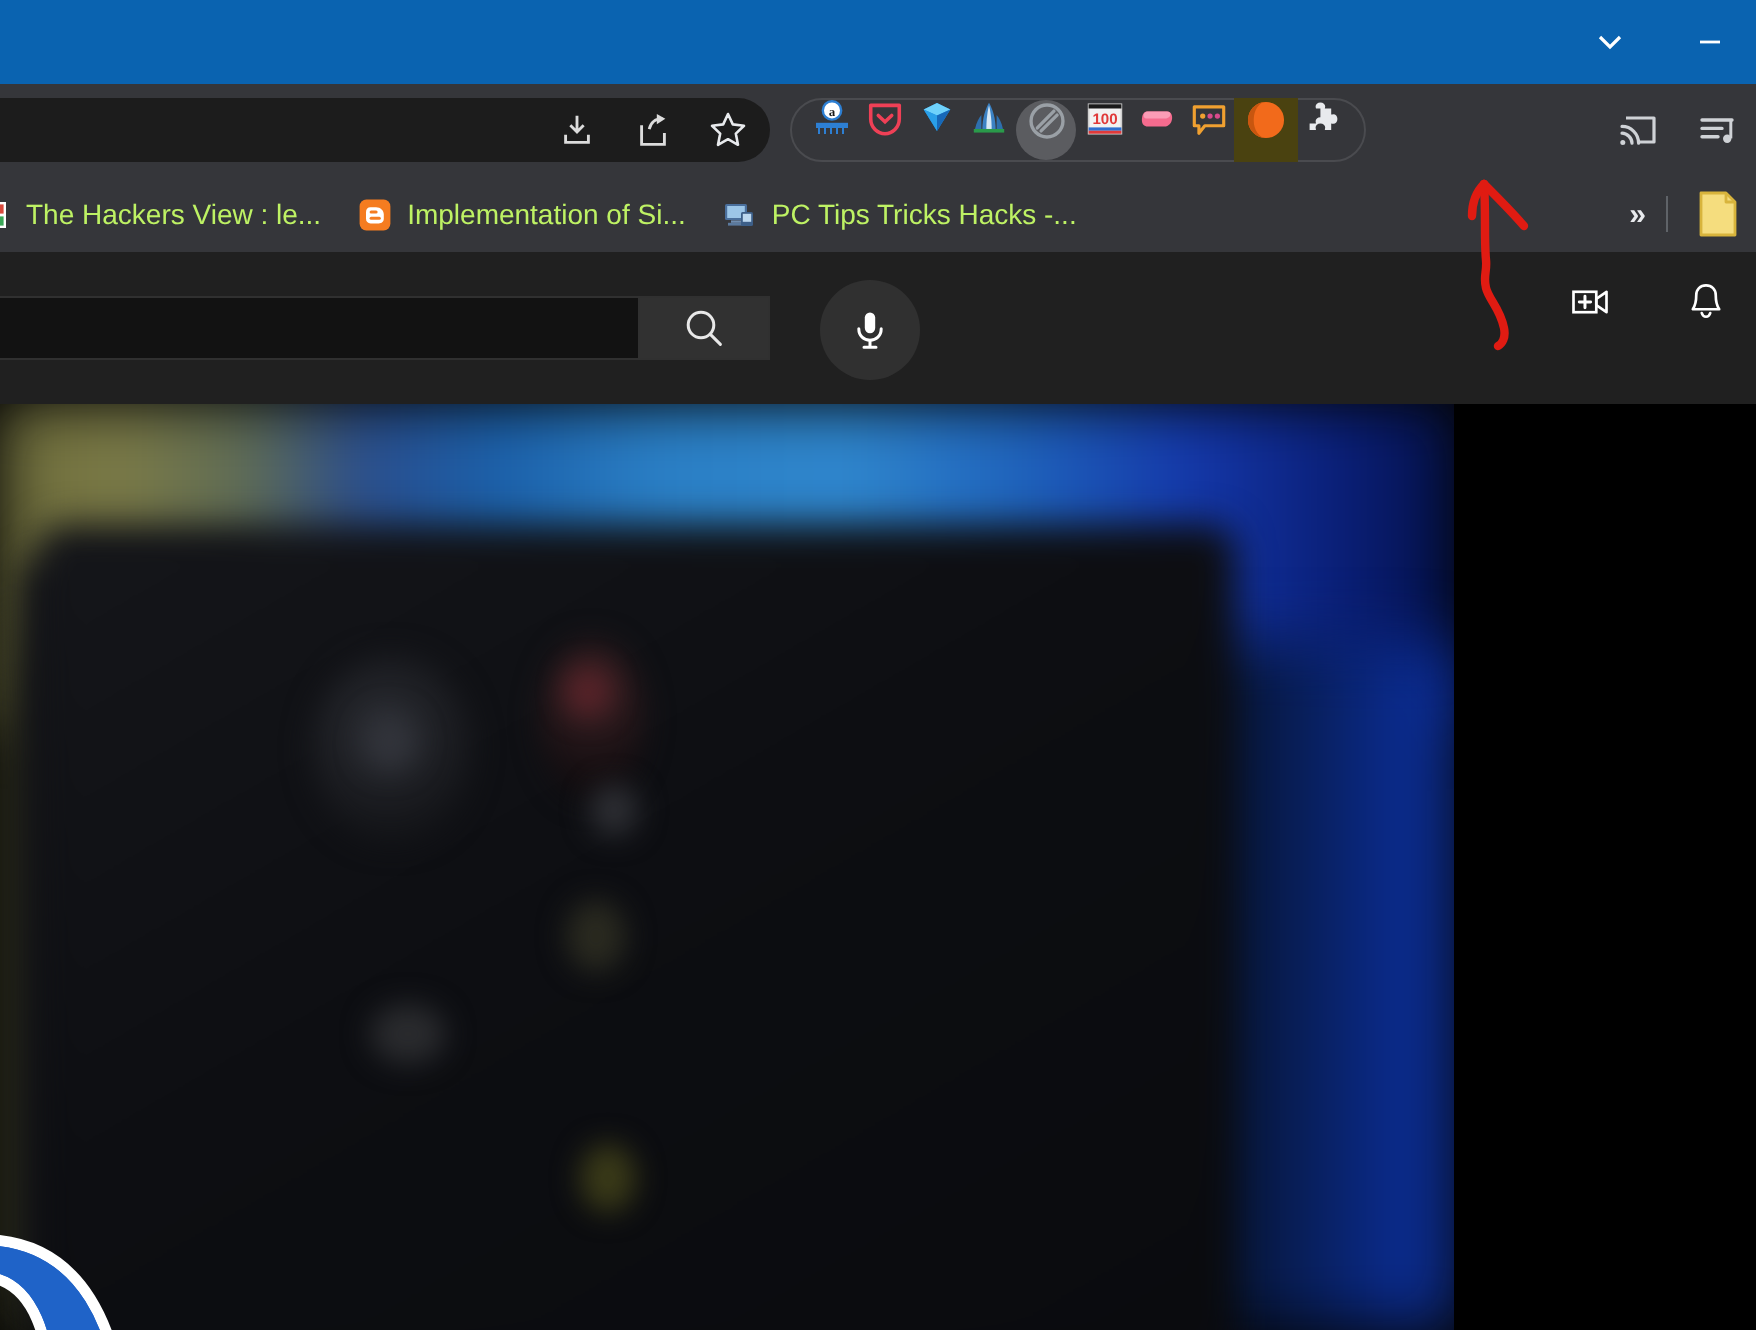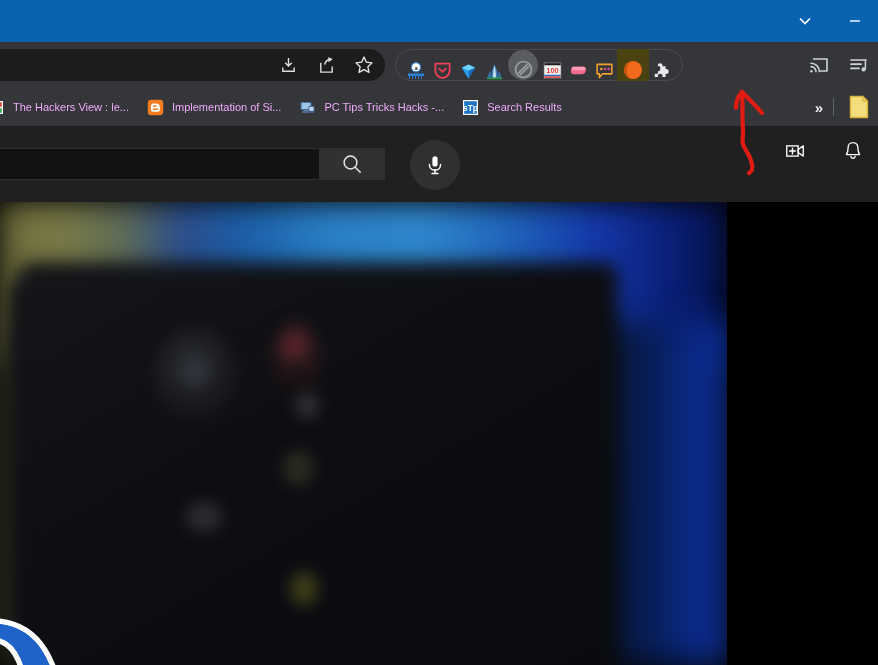--- a/index.html
+++ b/index.html
@@ -49,21 +49,21 @@
   .ext-pill {
     position: absolute; left: 395px; top: 7px; height: 32px;
     border: 1px solid #4a4b4f;
     border-radius: 16px;
     display: flex; align-items: center;
     padding: 0 7px;
     box-sizing: border-box;
   }
   .ext-icon {
     width: 26px; height: 32px;
-    display: flex; align-items: flex-end; justify-content: center;
+    display: flex; align-items: flex-start; justify-content: center;
     cursor: pointer; position: relative;
   }
   .ext-icon.hl-circle {
     background: #5b5c60; border-radius: 50%;
     width: 30px; height: 30px; margin: 0 1px;
   }
   .ext-icon.hl-olive { background: #4a4210; width: 32px; height: 32px; }
   .tb-right {
     position: absolute; right: 8px; top: 7px; height: 32px;
     display: flex; align-items: center; gap: 18px;
@@ -73,21 +73,21 @@
   .bookmarks {
     position: absolute; left: 0; top: 88px; width: 878px; height: 38px;
     background: #35363a;
     display: flex; align-items: center;
   }
   .bm {
     display: flex; align-items: center; gap: 8px;
     padding: 0 9px; height: 28px; cursor: pointer;
     white-space: nowrap;
   }
-  .bm-label { color: #f0abfc; font-size: 11px; }
+  .bm-label { color: #bef264; font-size: 14px; }
   .bm-ico {
     width: 17px; height: 17px; flex: 0 0 17px;
     display: flex; align-items: center; justify-content: center;
     font-size: 11px; line-height: 1;
   }
   .bm-overflow {
     position: absolute; right: 56px; color: #e8eaed;
     font-size: 15px; font-weight: bold; cursor: pointer;
     letter-spacing: -1px;
   }
@@ -407,30 +407,20 @@
           <rect x="2.6" y="4" width="8.8" height="6" fill="#9cc6e8"></rect>
           <rect x="4.5" y="11.2" width="5" height="1.2" fill="#6f8db0"></rect>
           <rect x="3" y="12.4" width="8" height="1.4" fill="#5b7a9e"></rect>
           <rect x="9.5" y="7" width="6" height="7" rx="0.8" fill="#3d5f88"></rect>
           <rect x="10.4" y="7.9" width="4.2" height="4" fill="#bcd8ef"></rect>
         </svg>
       </span>
       <span class="bm-label">PC Tips Tricks Hacks -...</span>
     </div>
 
-    <div class="bm">
-      <span class="bm-ico">
-        <svg width="17" height="17" viewBox="0 0 17 17">
-          <rect x="1" y="1" width="15" height="15" fill="#ffffff"></rect>
-          <rect x="2.2" y="2.2" width="12.6" height="12.6" fill="#1b74c4"></rect>
-          <text x="8.5" y="12" font-size="8.4" text-anchor="middle" fill="#ffffff" font-family="Liberation Sans, sans-serif" font-weight="bold">sTp</text>
-        </svg>
-      </span>
-      <span class="bm-label">Search Results</span>
-    </div>
 
     <span class="bm-overflow">»</span>
     <span class="bm-sep"></span>
     <span class="bm-folder">
       <svg width="22" height="24" viewBox="0 0 22 24">
         <path d="M2.5 1.5 H15 L19.5 6 V22.5 H2.5 Z" fill="#f5dd7e" stroke="#d8b43c" stroke-width="1.4" stroke-linejoin="round"></path>
         <path d="M15 1.5 V6 H19.5" fill="none" stroke="#d8b43c" stroke-width="1.4" stroke-linejoin="round"></path>
       </svg>
     </span>
   </div>

